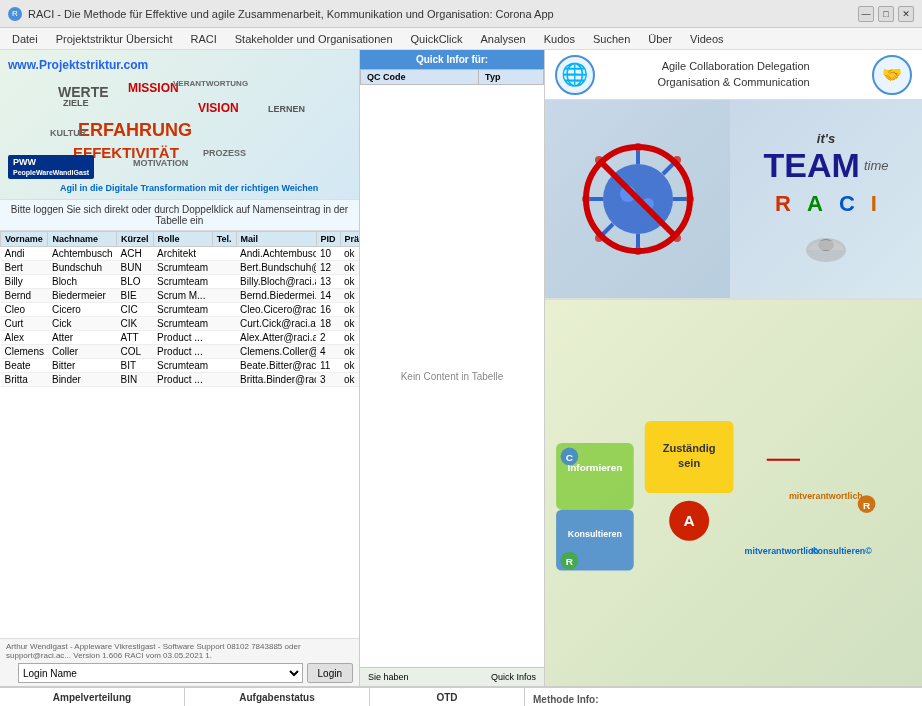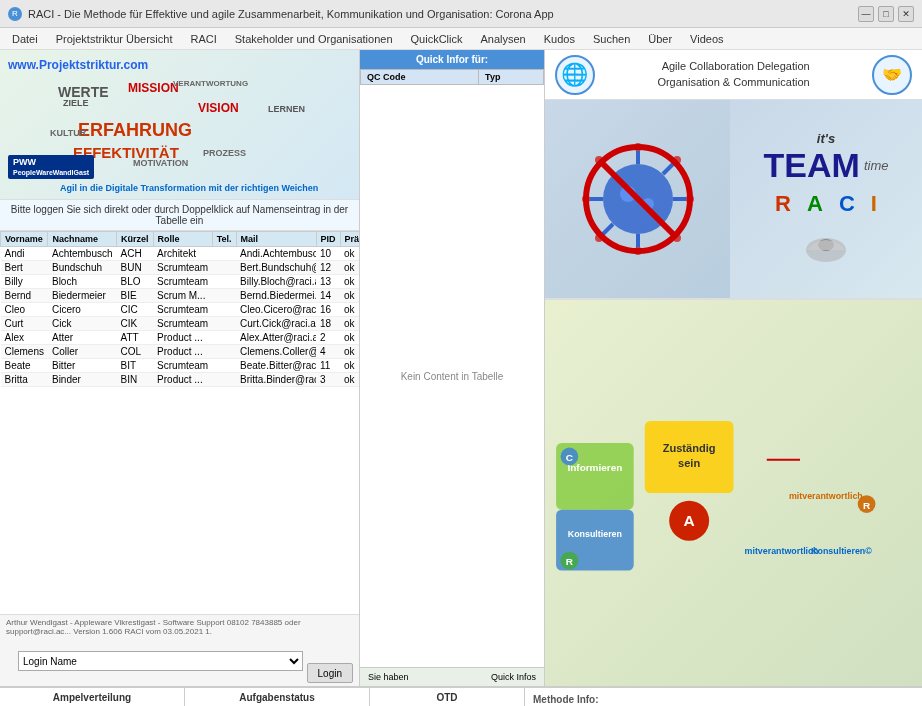--- a/index.html
+++ b/index.html
@@ -35,21 +35,21 @@
     table { width: 100%; border-collapse: collapse; font-size: 10px; }
     table thead tr { background: #d4e8f4; }
     table th { padding: 2px 4px; border: 1px solid #ccc; font-size: 9px; text-align: left; white-space: nowrap; }
     table td { padding: 1px 4px; border-bottom: 1px solid #eee; white-space: nowrap; overflow: hidden; max-width: 80px; }
     table tr:nth-child(even) { background: #f9f9f9; }
 
     
     .left-footer { background: #f5f5f5; padding: 3px 6px; font-size: 8px; color: #666; border-top: 1px solid #ddd; }
     .login-row { display: flex; gap: 4px; align-items: center; margin-top: 3px; }
     .login-select { flex: 1; height: 20px; font-size: 10px; border: 1px solid #aaa; background: white; margin-left: 12px; }
-    .login-btn { height: 20px; padding: 0 10px; background: #e0e0e0; border: 1px solid #aaa; font-size: 10px; cursor: pointer; border-radius: 2px; margin-top: 24px; }
+    .login-btn { height: 20px; padding: 0 10px; background: #e0e0e0; border: 1px solid #aaa; font-size: 10px; cursor: pointer; border-radius: 2px; }
 
     
     .middle-panel { width: 185px; background: white; border-right: 1px solid #ccc; display: flex; flex-direction: column; }
     .quick-info-header { background: #4a90d9; color: white; padding: 4px 8px; font-size: 10px; font-weight: bold; text-align: center; }
     .qc-table { width: 100%; border-collapse: collapse; font-size: 10px; }
     .qc-table th { padding: 2px 6px; background: #d4e4f4; border: 1px solid #bbb; font-size: 9px; }
     .sie-haben { background: #e8f0e8; padding: 4px 8px; font-size: 9px; display: flex; justify-content: space-between; align-items: center; border-top: 1px solid #ccc; margin-top: auto; }
 
     
     .right-panel { flex: 1; display: flex; flex-direction: column; background: #f8f8f8; }

